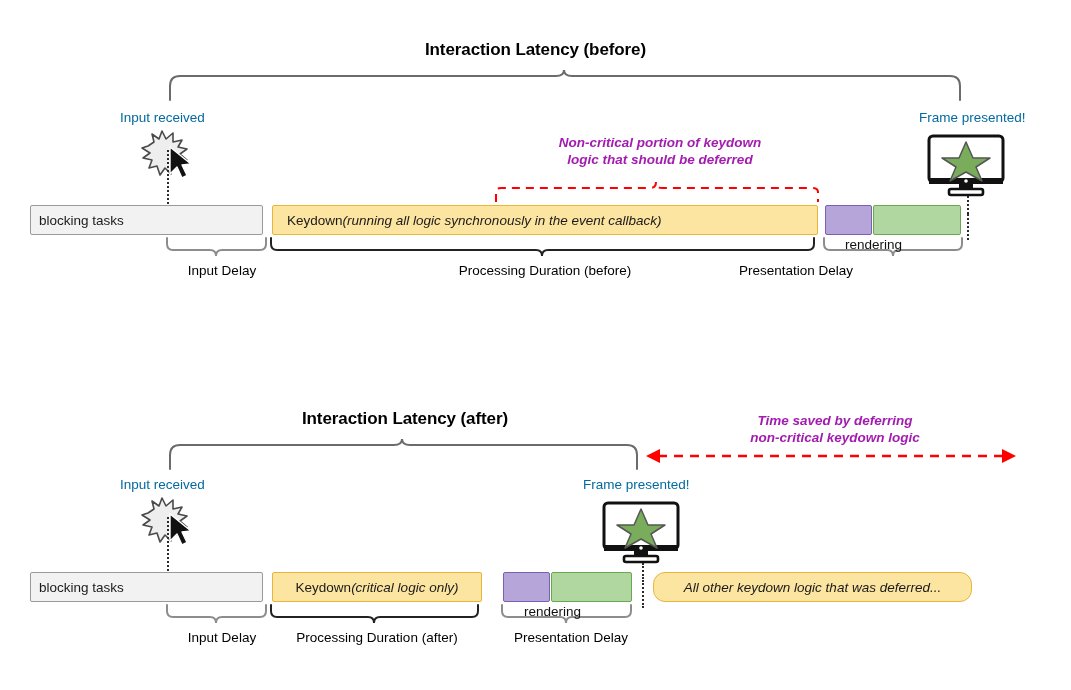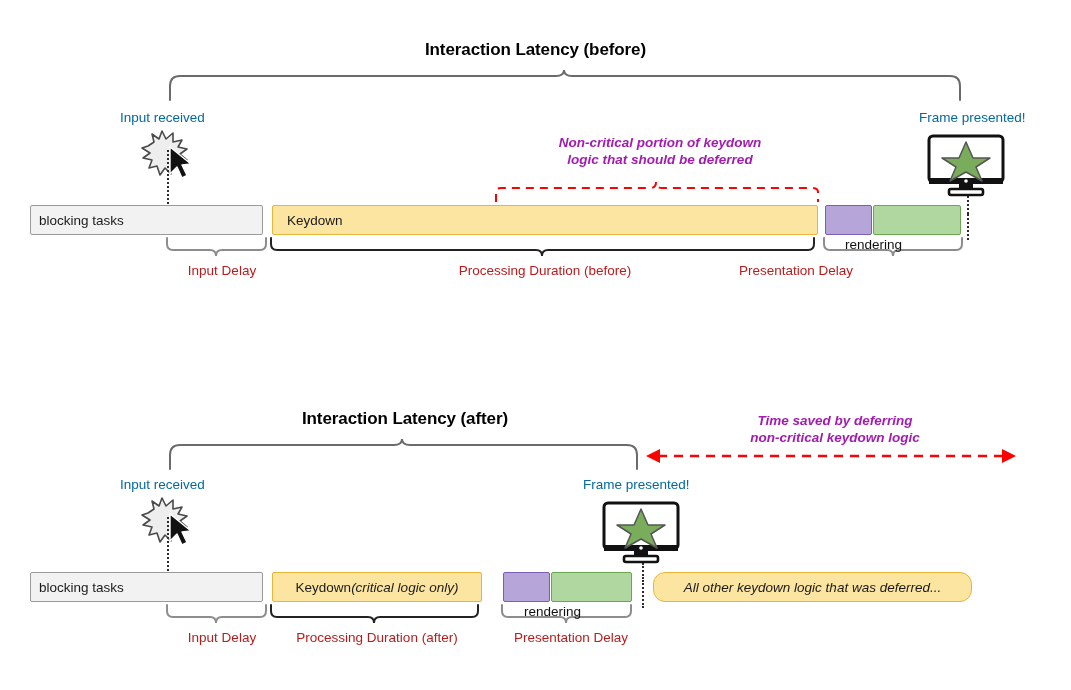--- a/index.html
+++ b/index.html
@@ -33,21 +33,21 @@
   }
 
   
   .caption {
     font-size: 13.5px;
     color: #0369a1;
     white-space: nowrap;
   }
   .subcaption {
     font-size: 13.5px;
-    color: #b91c1c;
+    color: #000000;
     white-space: nowrap;
     text-align: center;
   }
   .red-note {
     font-size: 13.5px;
     font-weight: bold;
     font-style: italic;
     color: #a21caf;
     text-align: center;
     line-height: 17px;
@@ -153,20 +153,21 @@
   <svg class="abs" style="left:490px; top:180px;" width="345" height="26">
     <path d="M 6 22 L 6 12 Q 6 8 11 8 L 160 8 Q 166 8 166 2 Q 166 8 172 8 L 322 8 Q 328 8 328 12 L 328 22" fill="none" stroke="#ff0000" stroke-width="2" stroke-dasharray="8,6" stroke-linecap="butt"></path>
   </svg>
 
   <div class="abs bar bar-blocking" style="left:30px; top:205px; width:233px;">
     <span>blocking tasks</span>
   </div>
 
   <div class="abs bar bar-keydown" style="left:272px; top:205px; width:546px;">
     <span>Keydown </span>
+      <span class="ital">(running all logic synchronously in the event callback)</span>
   </div>
 
   <div class="abs bar bar-purple" style="left:825px; top:205px; width:47px;"></div>
 
   <div class="abs bar bar-green" style="left:873px; top:205px; width:88px;"></div>
 
   <div class="rendering-label" style="left:845px; top:212px;">rendering</div>
 
   <svg class="abs" style="left:162px; top:238px;" width="120" height="22">
     <path d="M 5 0 L 5 6 Q 5 12 11 12 L 48 12 Q 54 12 54 18 Q 54 12 60 12 L 98 12 Q 104 12 104 6 L 104 0" fill="none" stroke="#8d8d8d" stroke-width="2" stroke-linecap="round"></path>

